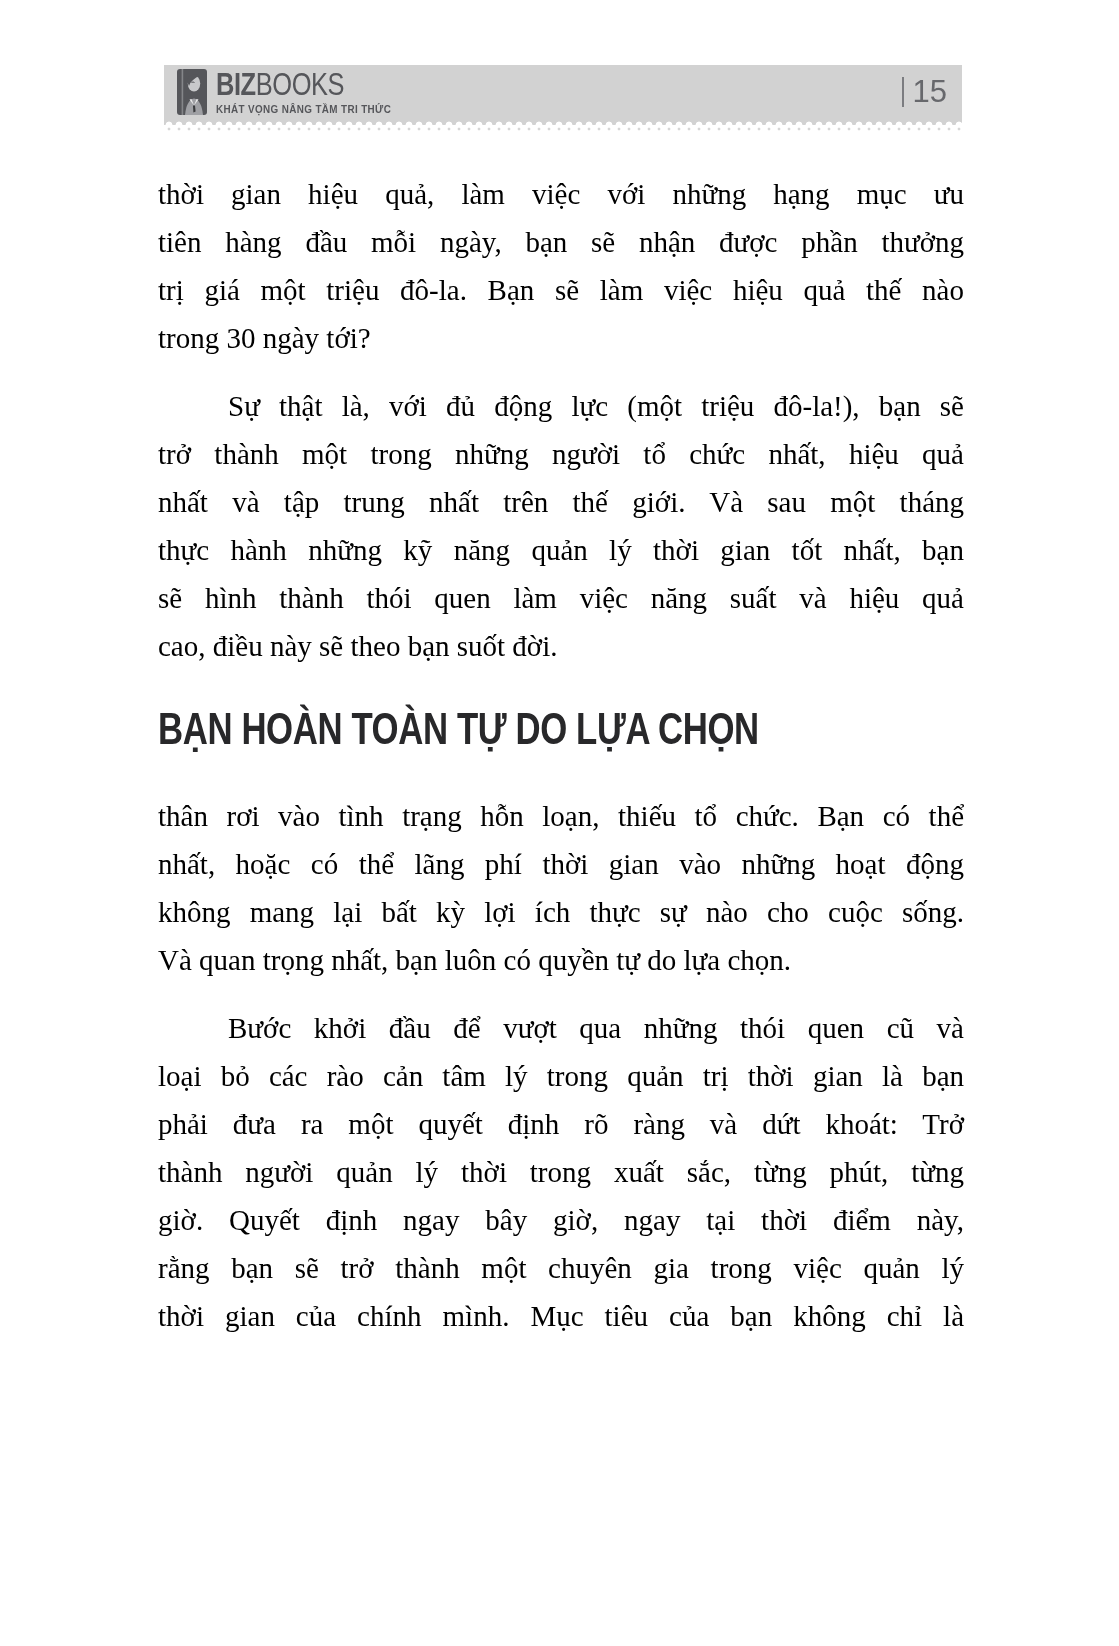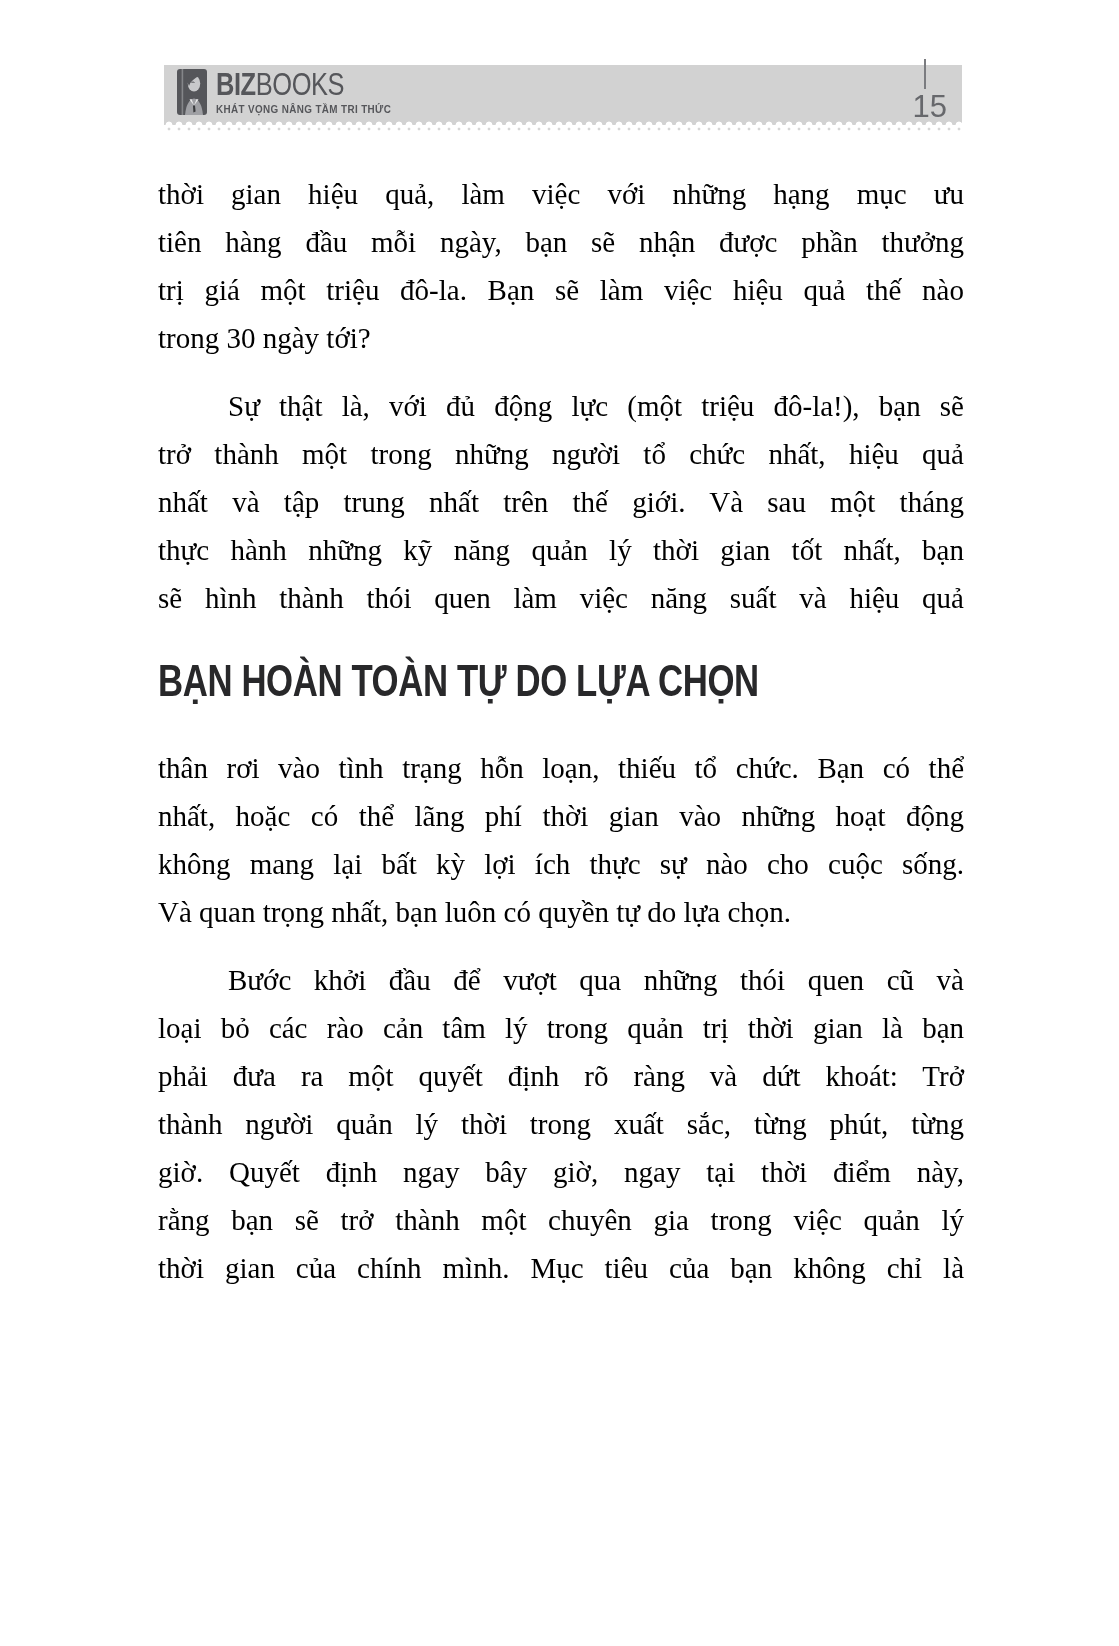--- a/index.html
+++ b/index.html
@@ -42,21 +42,20 @@
   .tagline{
     font-family:"Liberation Sans","DejaVu Sans",sans-serif;
     font-size:10.5px;font-weight:700;color:#55565a;
     letter-spacing:.4px;margin-top:4px;white-space:nowrap;
     transform:scaleX(.94);transform-origin:left center;
   }
   .page-num{
     margin-left:auto;display:flex;align-items:center;
     font-family:"Liberation Sans","DejaVu Sans",sans-serif;
     color:#67686c;
-    flex-direction:column;
   }
   .page-num .divider{
     display:inline-block;width:2px;height:30px;background:#7b7c80;
     margin-right:9px;overflow:hidden;color:transparent;
   }
   .page-num .num{font-size:31px;font-weight:400;letter-spacing:0;}
 
   
   main{position:absolute;left:158px;top:0;width:806px;}
   .para{margin:0;padding:0;}
@@ -117,20 +116,21 @@
       <div class="line fill">trị giá một triệu đô-la. Bạn sẽ làm việc hiệu quả thế nào</div>
       <div class="line">trong 30 ngày tới?</div>
     </section>
 
     <section class="para p-gap">
       <div class="line fill indent">Sự thật là, với đủ động lực (một triệu đô-la!), bạn sẽ</div>
       <div class="line fill">trở thành một trong những người tổ chức nhất, hiệu quả</div>
       <div class="line fill">nhất và tập trung nhất trên thế giới. Và sau một tháng</div>
       <div class="line fill">thực hành những kỹ năng quản lý thời gian tốt nhất, bạn</div>
       <div class="line fill">sẽ hình thành thói quen làm việc năng suất và hiệu quả</div>
+      <div class="line">cao, điều này sẽ theo bạn suốt đời.</div>
     </section>
 
     <h2 class="section-heading">BẠN HOÀN TOÀN TỰ DO LỰA CHỌN</h2>
 
     <section class="para">
       <div class="line fill">thân rơi vào tình trạng hỗn loạn, thiếu tổ chức. Bạn có thể</div>
       <div class="line fill">nhất, hoặc có thể lãng phí thời gian vào những hoạt động</div>
       <div class="line fill">không mang lại bất kỳ lợi ích thực sự nào cho cuộc sống.</div>
       <div class="line">Và quan trọng nhất, bạn luôn có quyền tự do lựa chọn.</div>
     </section>

